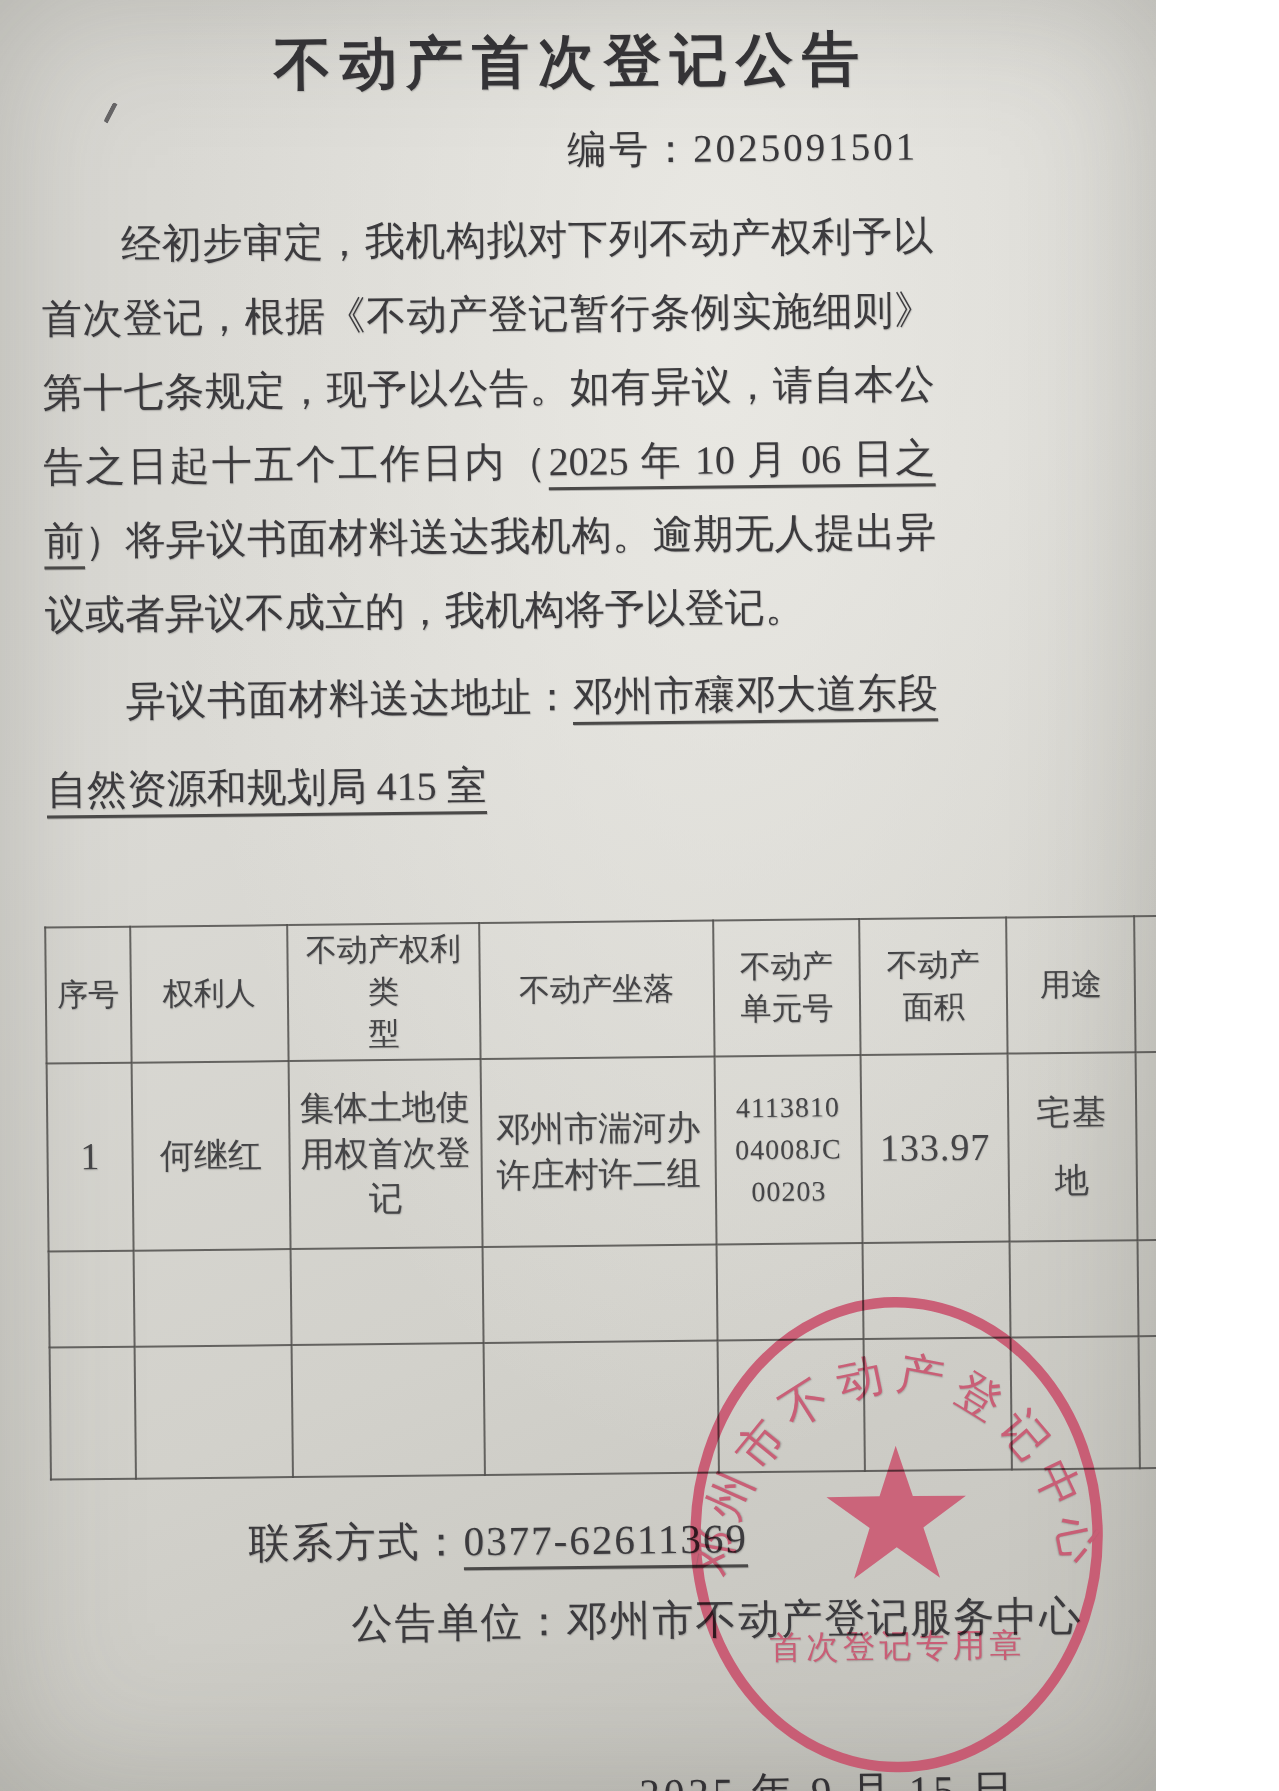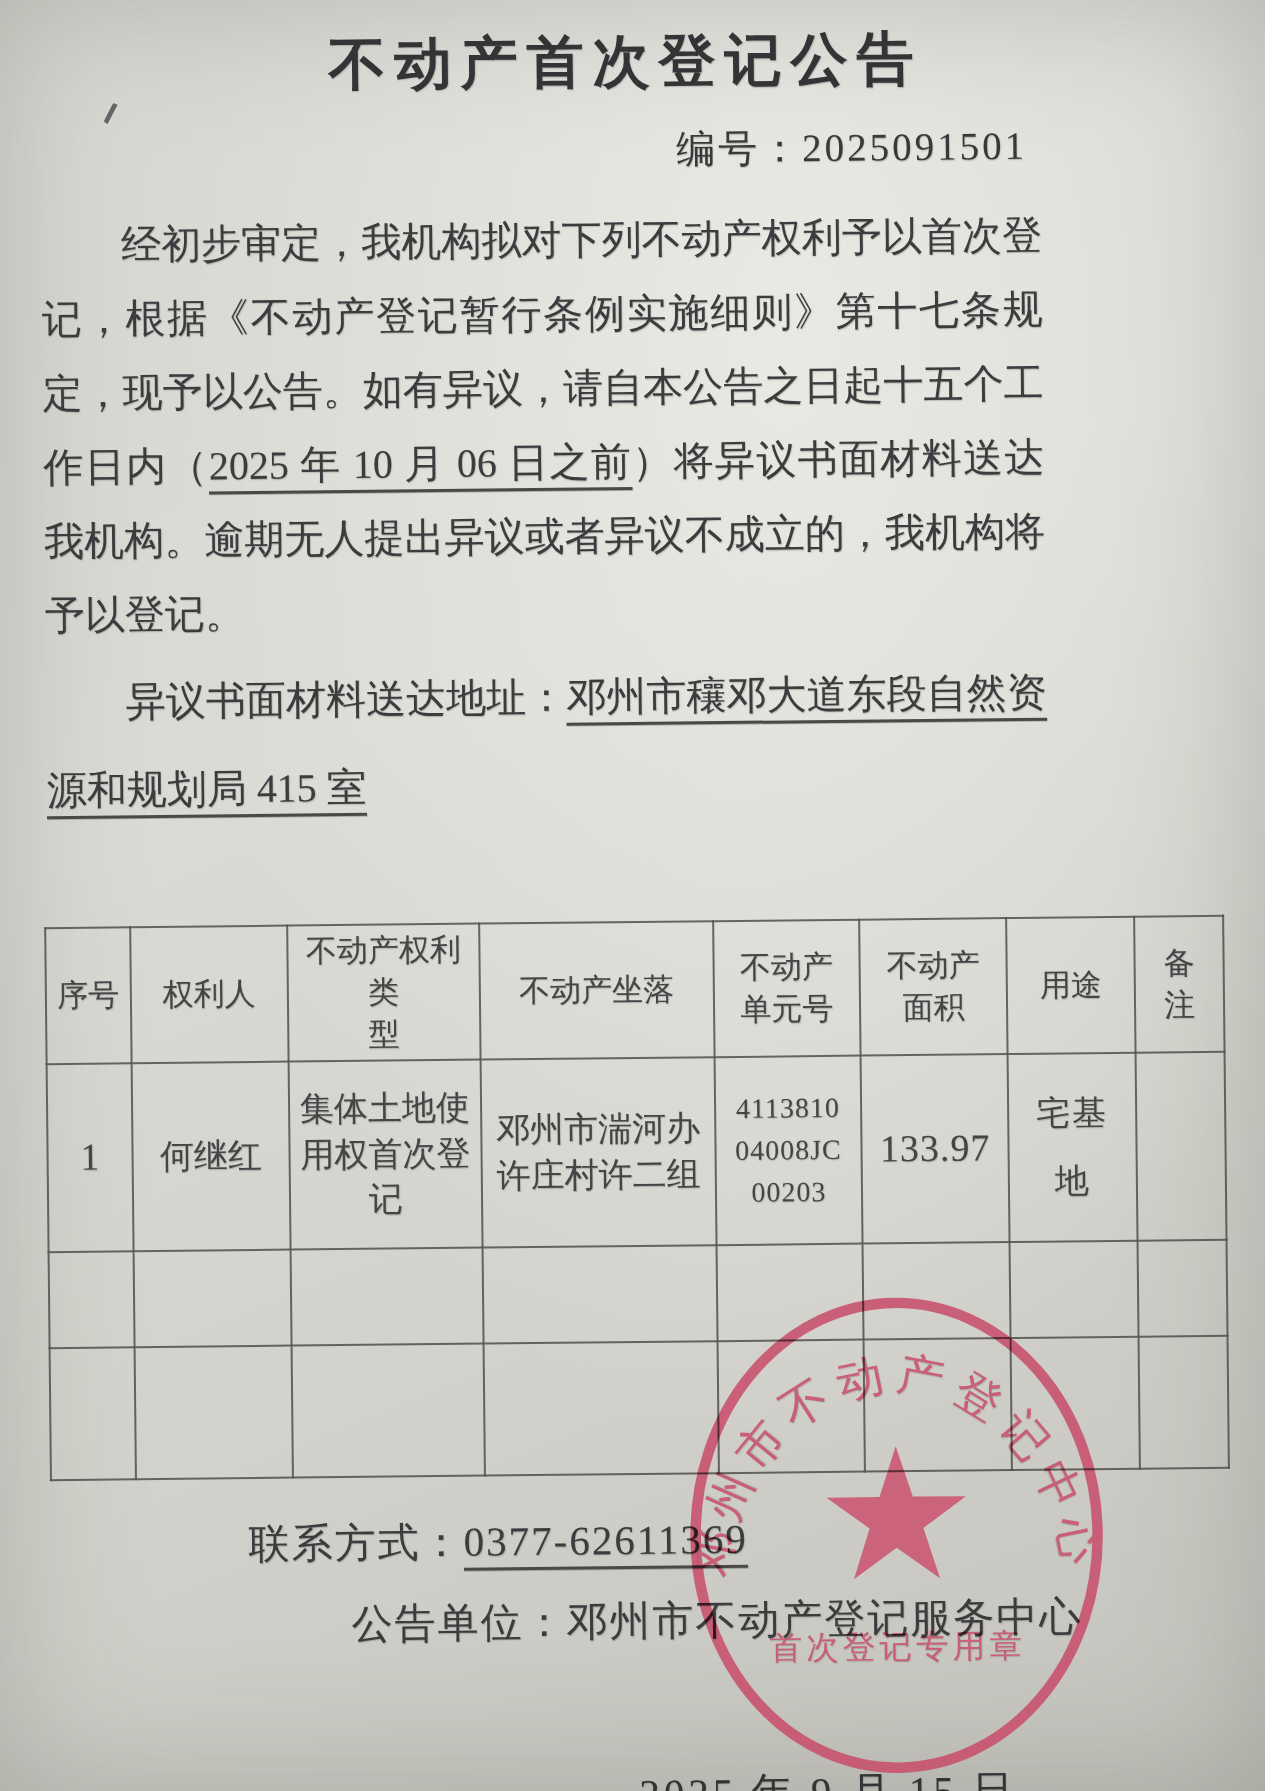--- a/index.html
+++ b/index.html
@@ -1,20 +1,20 @@
 <!DOCTYPE html>
 <html><head>
 <meta charset="utf-8">
 <style>
   * { margin:0; padding:0; box-sizing:border-box; }
   html,body { width:1279px; height:1791px; }
   body { font-family:"Liberation Serif","DejaVu Serif",serif; }
 
   .page {
-    position:relative; width:1265px; height:1791px; overflow:hidden;
+    position:relative; width:1156px; height:1791px; overflow:hidden;
     background:
       radial-gradient(ellipse at 62% 18%, rgba(235,234,229,.9) 0%, rgba(220,219,214,.0) 55%),
       linear-gradient(158deg, #d8d7d2 0%, #dbdad5 38%, #d2d1cb 68%, #c3c2bc 100%);
     box-shadow: inset 0 0 140px rgba(85,85,80,.28);
     color:#3f3e40;
   }
   .sheet {
     position:absolute; inset:0; padding-top:24px;
     transform:rotate(-0.6deg); transform-origin:50% 40%;
     text-shadow: 0.6px 0.9px 1.3px rgba(70,70,70,.33);

